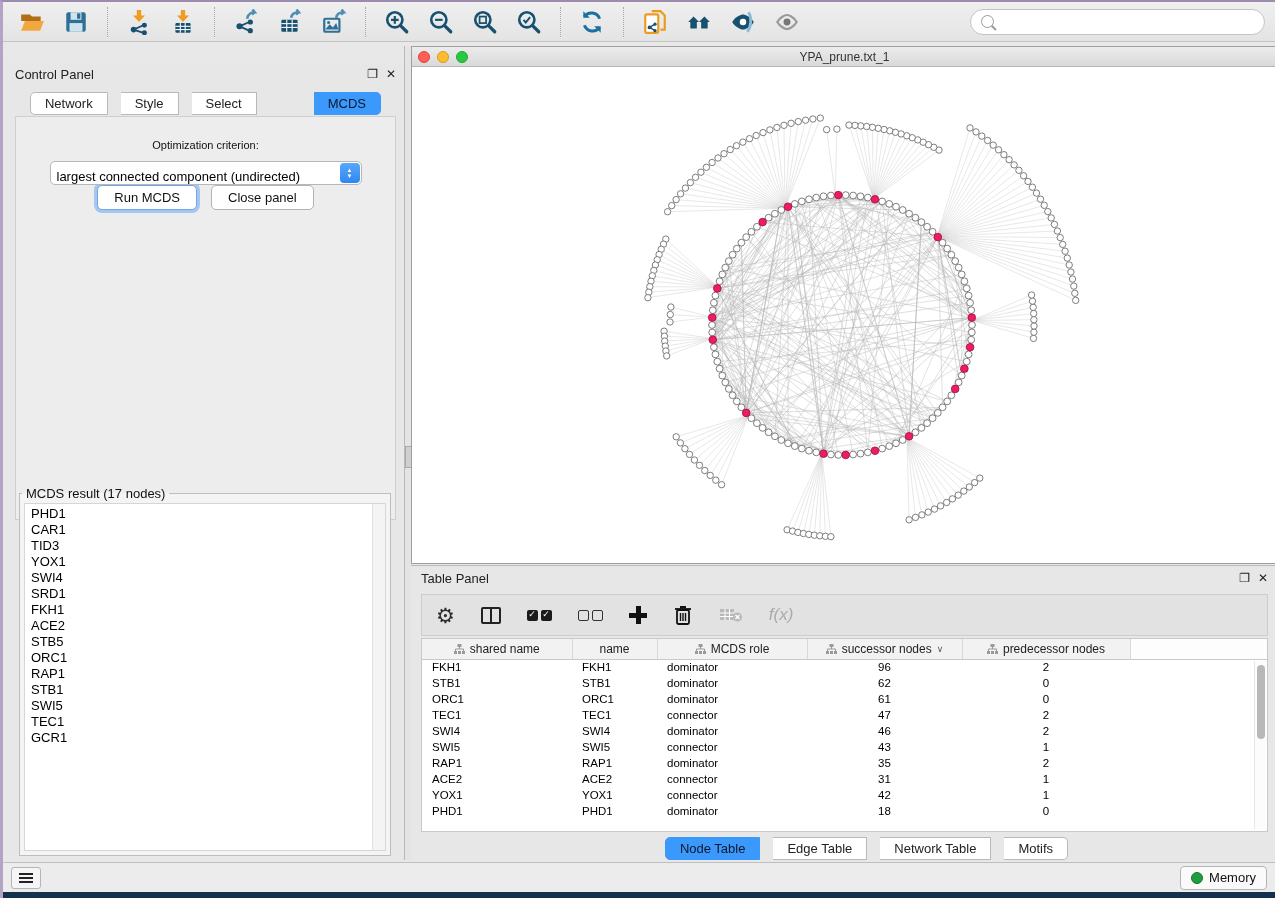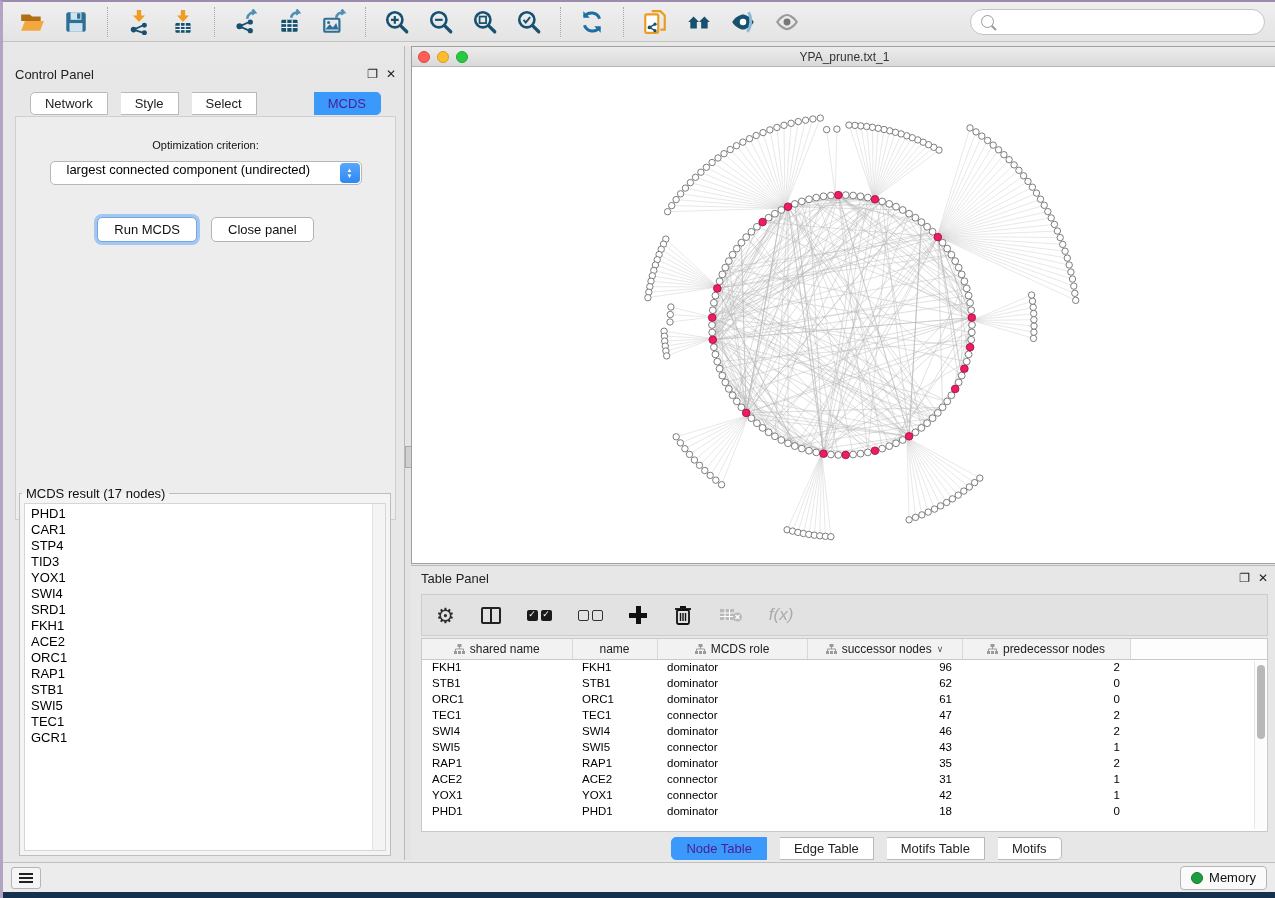--- a/index.html
+++ b/index.html
@@ -21,28 +21,28 @@
 
   
   .control-panel { position:absolute; left:4px; top:60px; width:397px; height:814px; background:#e7e7e7; }
   .cp-head { height:24px; display:flex; align-items:center; padding:0 8px; font-size:13px; color:#222; }
   .win-btns { margin-left:auto; display:flex; gap:8px; font-size:12px; color:#222; }
   .win-btns span { cursor:default; }
   .seg { display:flex; justify-content:center; margin-top:6px;gap:13px; }
   .seg .segitem { font-size:13px; padding:3px 14px; background:#fff; border:1px solid #b9b9b9; border-left:none; color:#222; }
   .seg .segitem:first-child { border-left:1px solid #b9b9b9; border-radius:5px 0 0 5px; }
   .seg .segitem:last-child { border-radius:0 5px 5px 0; }
-  .seg .segitem.sel { background:#3b99fc; border-color:#3b99fc; color:#4c1d95;margin-left:44px; }
+  .seg .segitem.sel { background:#3b99fc; border-color:#3b99fc; color:#0f172a;margin-left:44px; }
   .cp-box { position:absolute; left:8px; top:54px; width:381px; height:404px; background:#ededed; border:1px solid #cfcfcf; text-align:center; }
   .opt-label { font-size:11px; margin-top:22px; color:#111; }
   .selectbox { margin:10px auto 0; width:312px; height:24px; background:#fff; border:1px solid #b7b7b7; border-radius:5px;
-               display:flex; align-items:flex-start; font-size:13px; padding-left:16px; position:relative; }
+               display:flex; align-items:flex-end; font-size:13px; padding-left:6px; position:relative; }
   .stepper { position:absolute; right:1px; top:1px; width:20px; height:20px; background:linear-gradient(#59a7fb,#2f87f2);
              border-radius:4px; color:#fff; font-size:6px; display:flex; flex-direction:column; align-items:center; justify-content:center; line-height:6px; }
-  .btnrow { margin-top:32px; display:flex; justify-content:center; gap:14px; }
+  .btnrow { margin-top:0; display:flex; justify-content:center; gap:14px; }
   .pushbtn { font-size:13px; padding:4px 16px; background:#fff; border:1px solid #b3b3b3; border-radius:5px; color:#111; }
   .pushbtn.focused { box-shadow:0 0 0 3px rgba(106,167,240,.55); border-color:#6ea7e8; }
   fieldset.result { position:absolute; left:12px; top:424px; width:372px; height:370px; border:1px solid #bdbdbd; background:#f4f4f4; }
   fieldset.result legend { font-size:13px; color:#111; padding:0 4px; margin-left:2px; }
   .result-list { position:absolute; left:4px; top:2px; right:4px; bottom:4px; background:#fff; border:1px solid #d6d6d6; overflow:hidden; }
   .result-list ul { list-style:none; padding:2px 0 0 6px; }
   .result-list li { font-size:13px; line-height:16px; color:#000; }
   .vtrack { position:absolute; right:0; top:0; bottom:0; width:13px; background:#f4f4f4; border-left:1px solid #e2e2e2; }
 
   
@@ -79,21 +79,21 @@
   .plus::before { left:7px; top:0; width:5px; height:18px; }
   .plus::after { left:0; top:7px; width:18px; height:5px; }
   .fx { font-family:Liberation Sans, sans-serif; font-style:italic; font-size:17px; color:#aaa; }
   .tablewrap { margin:2px 10px 0; background:#fff; border:1px solid #c9c9c9; height:194px; position:relative; overflow:hidden; }
   table.nodetable { border-collapse:collapse; width:100%; table-layout:fixed; }
   table.nodetable th { height:20px; background:#f2f2f2; border-bottom:1px solid #c9c9c9; border-right:1px solid #d8d8d8;
                        font-weight:normal; font-size:12px; color:#222; }
   table.nodetable th .hwrap { display:flex; align-items:center; justify-content:center; gap:5px; }
   table.nodetable th.filler { background:#fdfdfd; border-right:none; }
   table.nodetable td { height:16px; font-size:11.5px; color:#000; padding:0 10px; white-space:nowrap; overflow:hidden; }
-  td.num { text-align:right; padding-right:14px; }
+  td.num { text-align:center; padding-right:14px; }
   .caret { font-size:9px; color:#555; }
   .tscroll { position:absolute; right:1px; top:22px; bottom:2px; width:12px; background:#fcfcfc; border-left:1px solid #e6e6e6; }
   .tscroll .thumb { position:absolute; left:1.5px; top:4px; width:8px; height:74px; background:#b8b8b8; border-radius:4px; }
   .tp-tabs { display:flex; justify-content:center; margin-top:5px; }
 
   
   .statusbar { position:absolute; left:0; top:860px; width:1272px; height:30px; background:#ececec; border-top:1px solid #bfbfbf;
                display:flex; align-items:center; padding:0 8px; }
   .listbtn { width:30px; height:22px; border:1px solid #b5b5b5; background:#f5f5f5; border-radius:3px;
              display:flex; align-items:center; justify-content:center; }
@@ -286,27 +286,27 @@
       <button class="pushbtn focused">Run MCDS</button>
       <button class="pushbtn">Close panel</button>
     </div>
   </div>
   <fieldset class="result">
     <legend>MCDS result (17 nodes)</legend>
     <div class="result-list">
       <ul>
           <li>PHD1</li>
           <li>CAR1</li>
-          <li>STP4</li>
           <li>TID3</li>
           <li>YOX1</li>
           <li>SWI4</li>
           <li>SRD1</li>
           <li>FKH1</li>
           <li>ACE2</li>
+          <li>STB5</li>
           <li>ORC1</li>
           <li>RAP1</li>
           <li>STB1</li>
           <li>SWI5</li>
           <li>TEC1</li>
           <li>GCR1</li>
         </ul>
       <div class="vtrack"></div>
     </div>
   </fieldset>
@@ -1149,21 +1149,21 @@
           </tr>
         </tbody>
     </table>
     <div class="tscroll">
         <div class="thumb"></div>
       </div>
   </div>
   <div class="tp-tabs seg">
     <span class="segitem sel">Node Table</span>
     <span class="segitem">Edge Table</span>
-    <span class="segitem">Motifs Table</span>
+    <span class="segitem">Network Table</span>
     <span class="segitem">Motifs</span>
   </div>
 </div>
 
 <div class="statusbar">
   <span class="listbtn">
       <span class="listglyph"></span>
     </span>
   <span class="membtn">
     <span class="memdot"></span>

